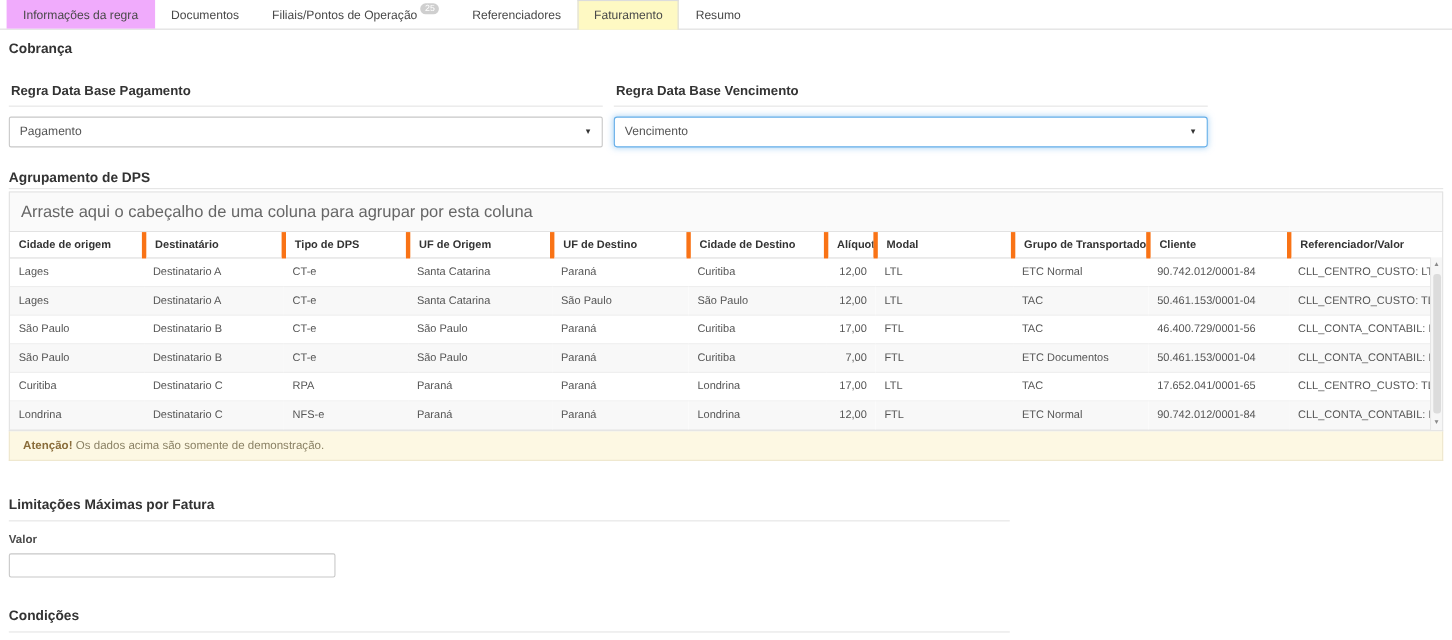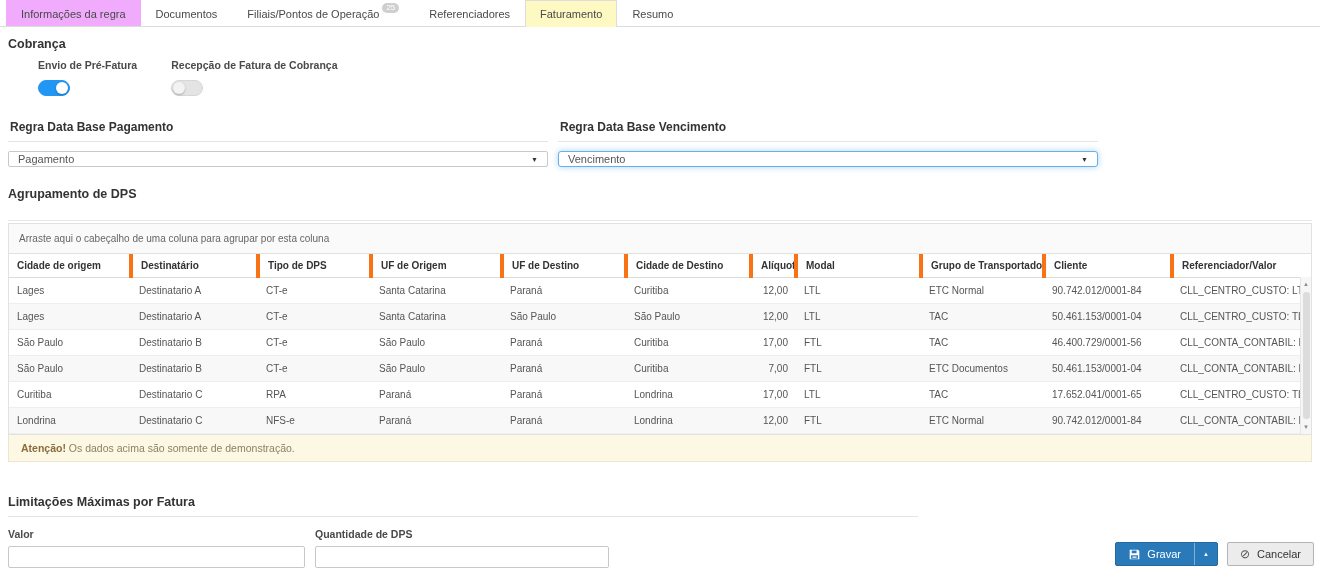--- a/index.html
+++ b/index.html
@@ -33,28 +33,28 @@
 
   .switch{width:32px;height:16px;border-radius:9px;background:#e4e4e4;border:1px solid #d6d6d6;position:relative;cursor:pointer;}
   .switch .switch-knob{position:absolute;top:1px;left:1px;width:12px;height:12px;border-radius:50%;background:#f3f3f3;box-shadow:0 1px 2px rgba(0,0,0,.25);transition:left .1s;}
   .switch.on{background:var(--accent);border-color:var(--accent);}
   .switch.on .switch-knob{left:17px;background:#fff;}
 
   
   .selects-row{display:flex;margin-top:24px;}
   .select-block{width:540px;margin-right:10px;}
   .select-head{font-size:12px;font-weight:bold;color:#333;padding:0 0 7px 2px;border-bottom:1px solid #e4e4e4;margin-bottom:9px;}
-  .select-box{height:16px;border:1px solid #c8c8c8;border-radius:2px;display:flex;align-items:center;justify-content:space-between;padding:0 9px;font-size:11px;color:#555;background:#fff;cursor:pointer;}
+  .select-box{height:28px;border:1px solid #c8c8c8;border-radius:2px;display:flex;align-items:center;justify-content:space-between;padding:0 9px;font-size:11px;color:#555;background:#fff;cursor:pointer;}
   .select-caret{font-size:7px;color:#333;}
   .select-block.focused .select-box{border-color:var(--focus);box-shadow:0 0 6px rgba(102,175,233,.55);border-radius:3px;}
 
   
   .grid-section{margin-top:20px;}
-  .grid-title{border-bottom:1px solid #e4e4e4;padding-bottom:19px;margin-bottom:2px;}
-  .group-panel{background:#fafafa;border:1px solid #e2e2e2;padding:9px 10px;font-size:10px;color:#666;}
+  .grid-title{border-bottom:1px solid #e4e4e4;padding-bottom:3px;margin-bottom:2px;}
+  .group-panel{background:#fafafa;border:1px solid #e2e2e2;padding:9px 10px;font-size:15px;color:#666;}
   .grid-area{position:relative;border:1px solid #e2e2e2;border-top:none;background:#fff;}
   table.grid-table{border-collapse:collapse;table-layout:fixed;width:calc(100% - 11px);}
   .grid-table th{font-size:10px;font-weight:bold;color:#333;text-align:left;padding:6px 8px;border-bottom:1px solid #dcdcdc;border-left:4px solid #f97316;background:#fff;white-space:nowrap;overflow:hidden;cursor:pointer;}
   .grid-table th:first-child{border-left:none;}
   .grid-table td{font-size:10px;color:#555;padding:7px 8px;border-bottom:1px solid #eeeeee;white-space:nowrap;overflow:hidden;}
   .grid-table tr.alt td{background:#f8f8f8;}
   .grid-table .num{text-align:right;}
   .vscroll{position:absolute;top:23px;right:0;bottom:0;width:11px;background:#f6f6f6;border-left:1px solid #e6e6e6;display:flex;flex-direction:column;align-items:center;cursor:pointer;}
   .vscroll .arr{font-size:6px;color:#8a8a8a;line-height:10px;padding:2px 0;}
   .vscroll .thumb{width:7px;flex:1;margin:1px 0;background:#dcdcdc;border-radius:3px;}
@@ -111,34 +111,20 @@
     <div class="tab">
       <span>Resumo</span>
 
     </div>
   </div>
 
   <div class="content">
 
     <div>
       <div class="section-title cob-title">Cobrança</div>
-      <div class="toggle-row">
-        <div class="toggle-group">
-          <span class="toggle-label">Envio de Pré-Fatura</span>
-          <div class="switch on">
-              <div class="switch-knob"></div>
-            </div>
-        </div>
-        <div class="toggle-group second">
-          <span class="toggle-label">Recepção de Fatura de Cobrança</span>
-          <div class="switch">
-              <div class="switch-knob"></div>
-            </div>
-        </div>
-      </div>
     </div>
 
     <div class="selects-row">
       <div class="select-block">
         <div class="select-head">Regra Data Base Pagamento</div>
         <div class="select-box">
           <span>Pagamento</span>
           <span class="select-caret">▼</span>
         </div>
       </div>
@@ -277,47 +263,24 @@
       </div>
     </div>
 
     <div class="limit-section">
       <div class="section-title underline-70">Limitações Máximas por Fatura</div>
       <div class="fields-row">
         <div class="field">
           <span class="field-label">Valor</span>
           <input type="text" value="" style="">
         </div>
-        <div class="field second">
-          <span class="field-label">Quantidade de DPS</span>
-          <input type="text" value="" style="">
-        </div>
       </div>
     </div>
 
     <div class="cond-section">
       <div class="section-title underline-70">Condições</div>
 
     </div>
 
   </div>
 
-  <div class="footer-actions">
-    <div class="btn-save">
-      <div class="btn-save-main">
-        <span style="display:inline-flex;">
-          <svg width="11" height="11" viewBox="0 0 16 16">
-              <path fill="#ffffff" d="M13 1H1v14h14V3l-2-2zM4 2h7v4H4V2zm9 12H3V9h10v5zM5 10h6v1H5v-1zm0 2h6v1H5v-1z"></path>
-            </svg>
-        </span>
-        <span>Gravar</span>
-      </div>
-      <div class="btn-save-caret">
-        <span>▲</span>
-      </div>
-    </div>
-    <div class="btn-cancel">
-      <span class="cancel-glyph">⊘</span>
-      <span>Cancelar</span>
-    </div>
-  </div>
 
 </div>
 
 </body></html>

